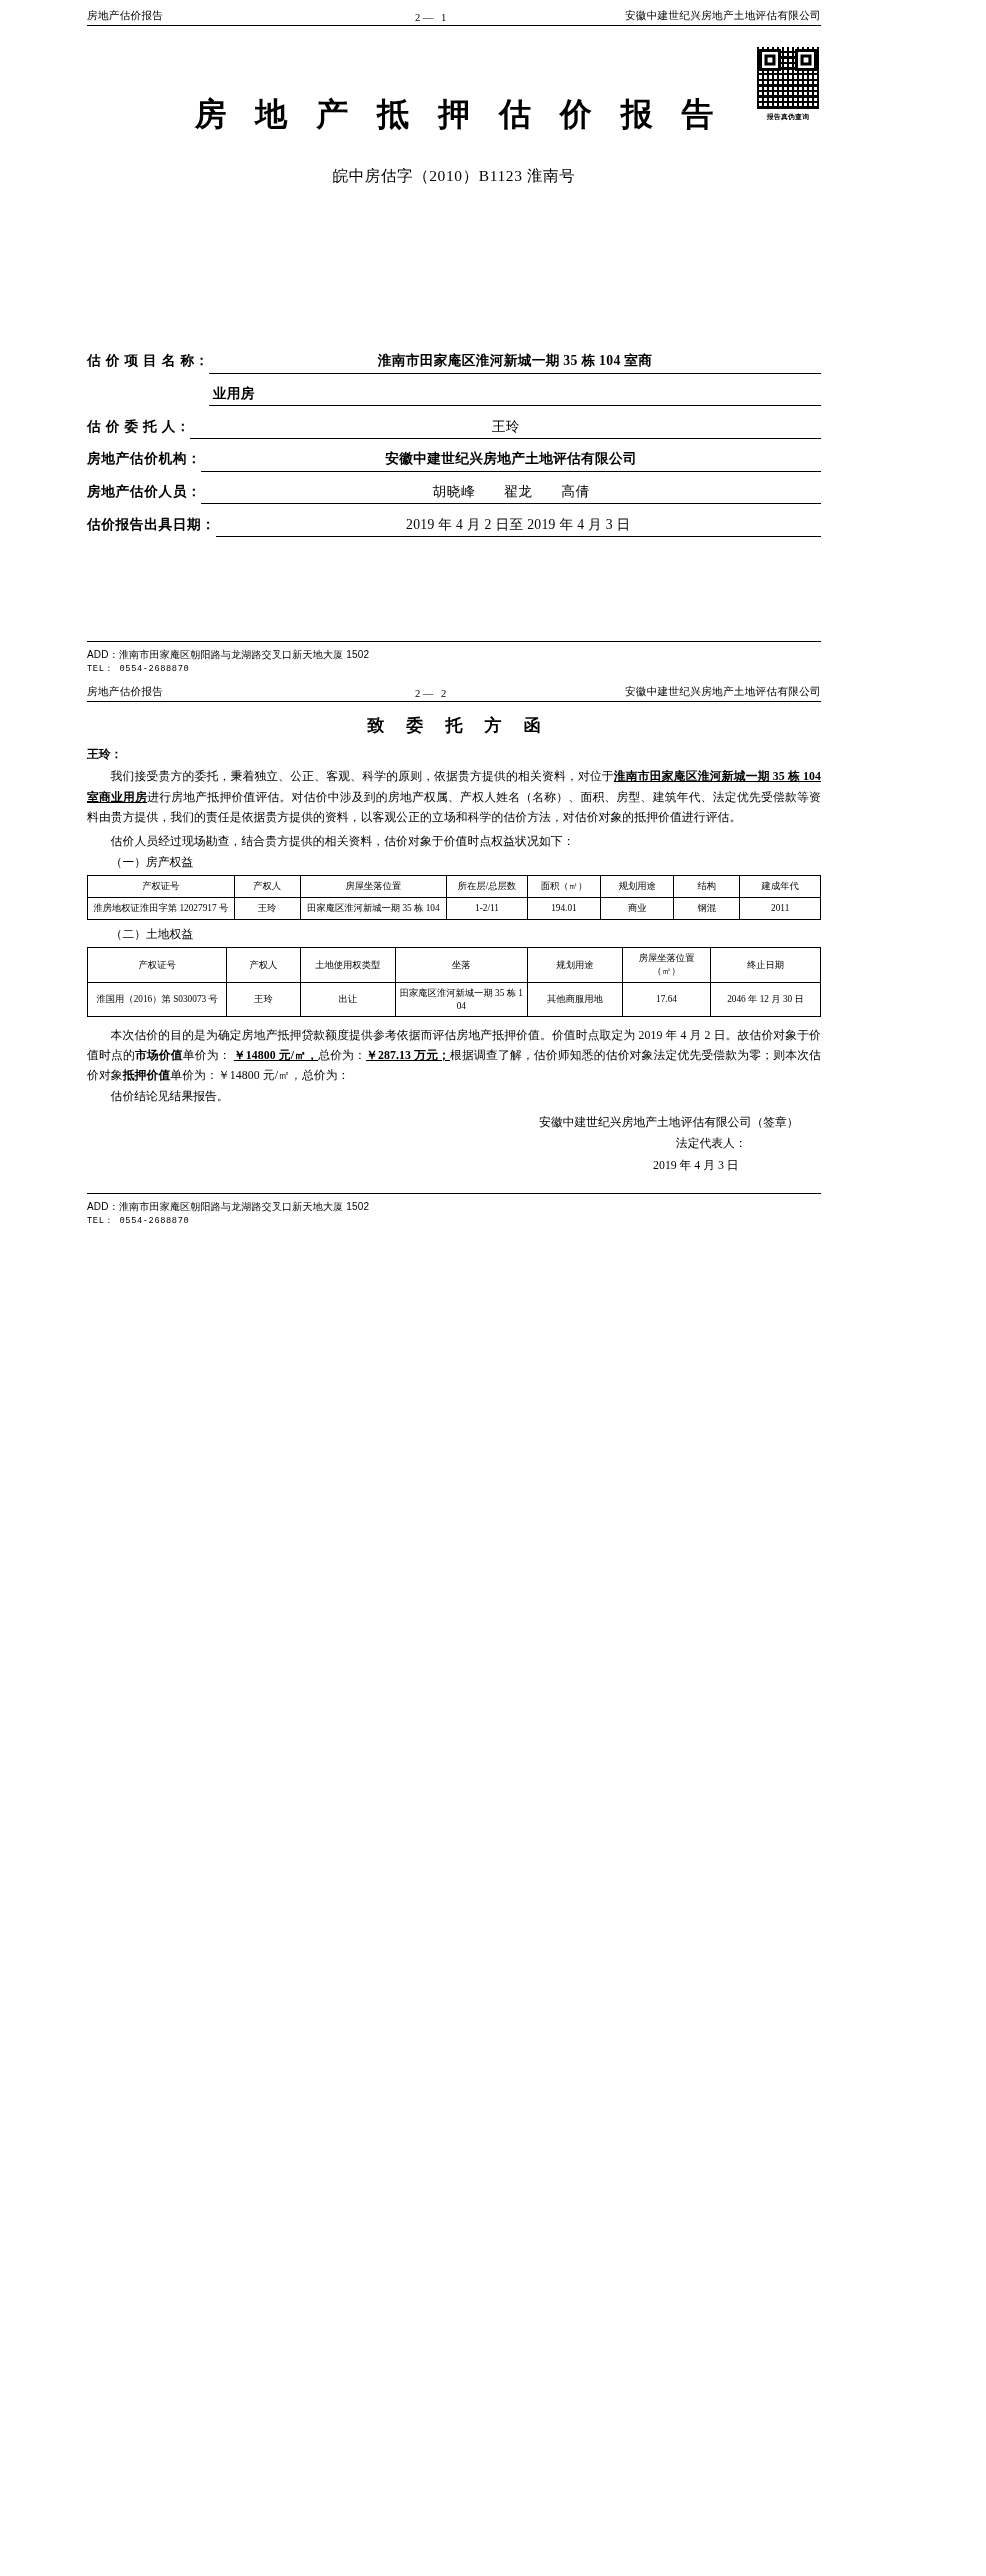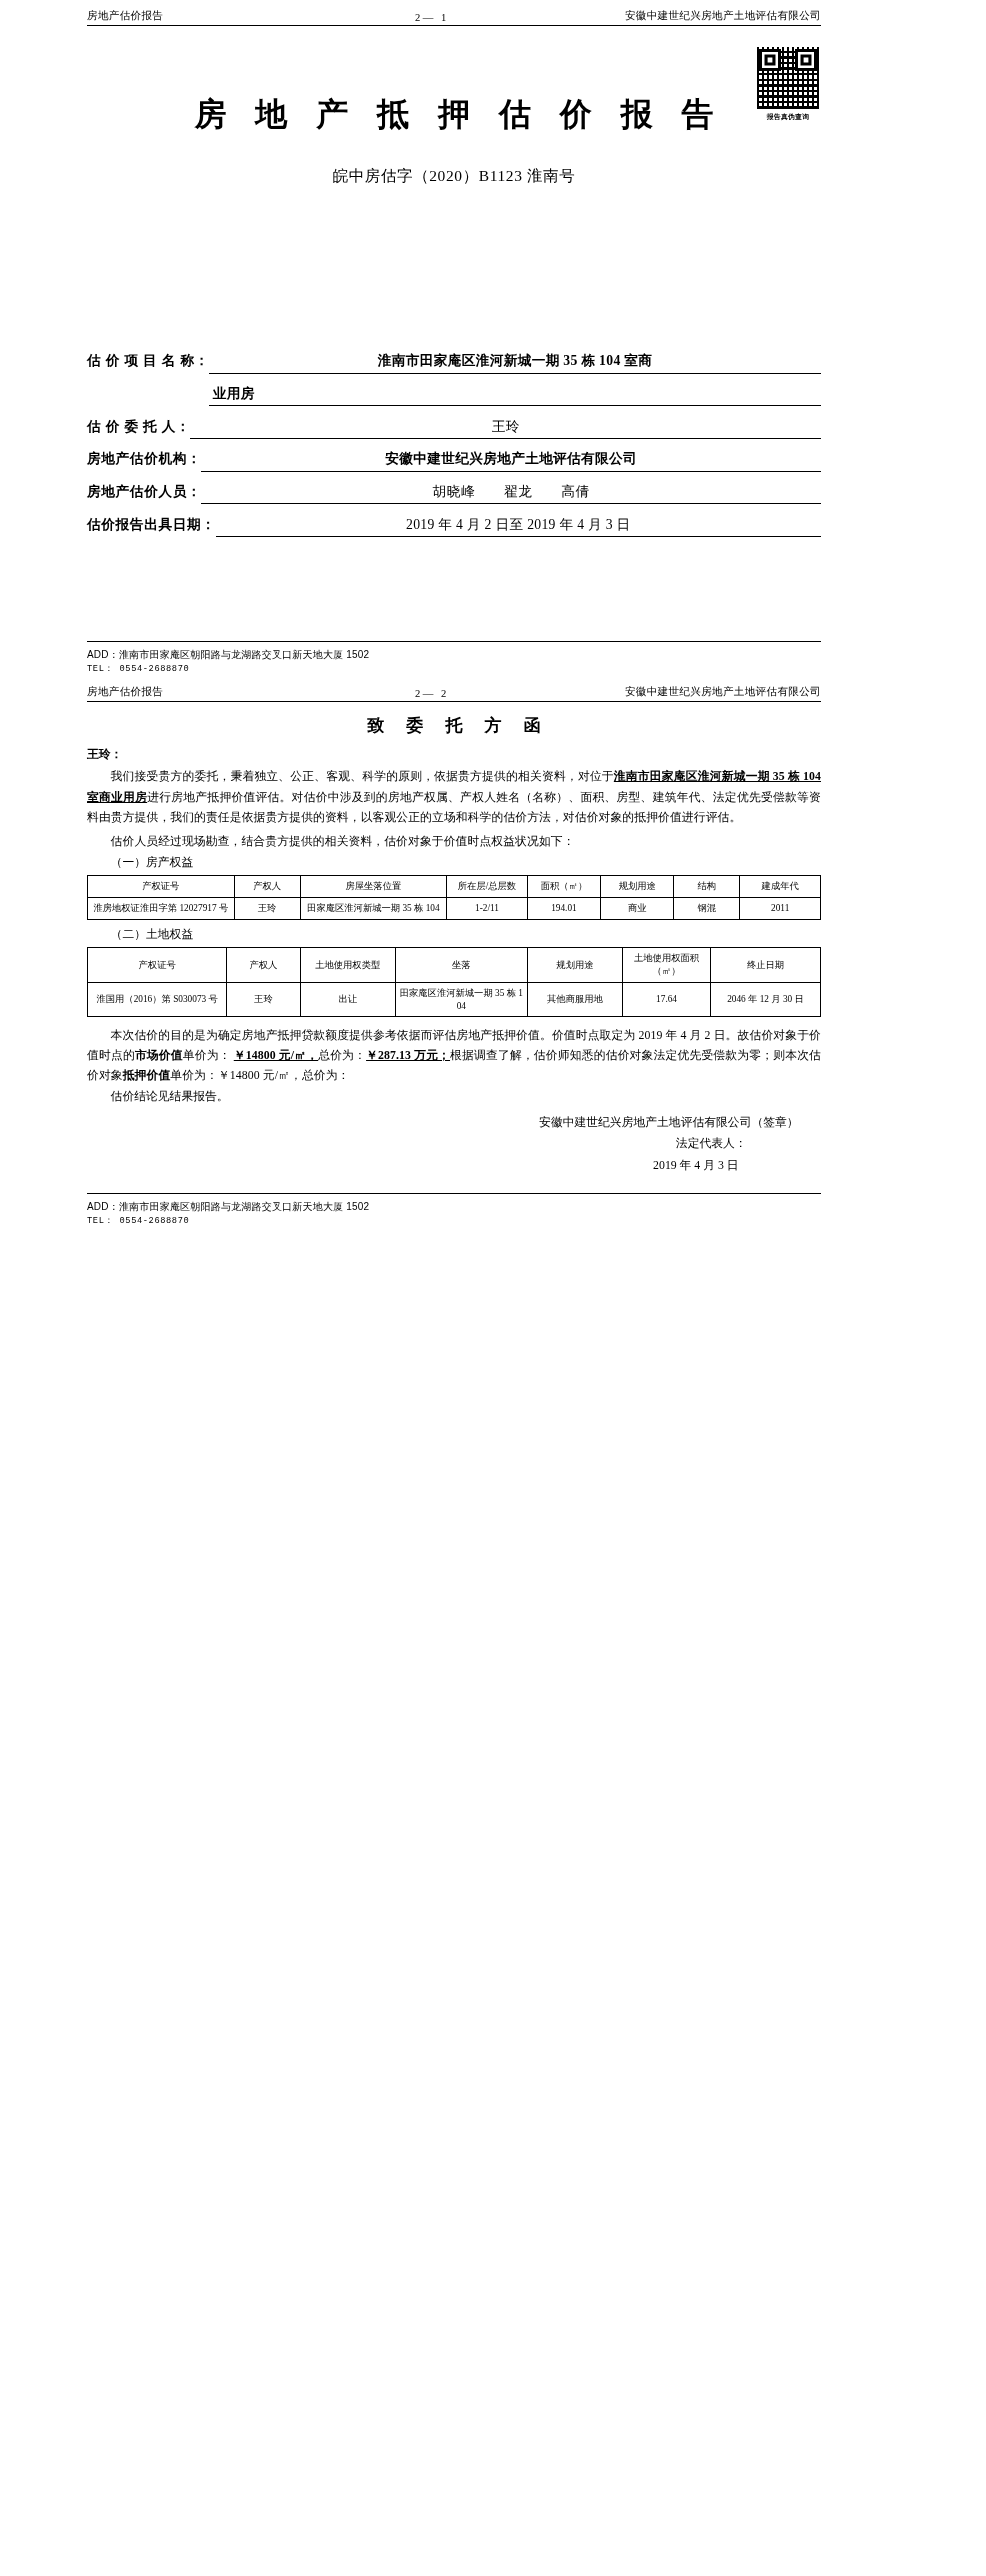--- a/index.html
+++ b/index.html
@@ -217,21 +217,21 @@
       <div class="rh-mid">2— 1</div>
       <div class="rh-right">安徽中建世纪兴房地产土地评估有限公司</div>
     </div>
 
     <div class="qr-wrap">
       <div class="qr"></div>
       <div class="qr-label">报告真伪查询</div>
     </div>
 
     <div class="cover-title">房 地 产 抵 押 估 价 报 告</div>
-    <div class="cover-docno">皖中房估字（2020）B1123 淮南号</div>
+    <div class="cover-docno">皖中房估字（2010）B1123 淮南号</div>
 
     <div class="cover-fields">
 
       <div class="fieldrow">
         <div class="flabel">估 价 项 目 名 称：</div>
         <div class="fvalue bold">淮南市田家庵区淮河新城一期 35 栋 104 室商</div>
       </div>
 
       <div class="fieldrow cont">
         <div class="flabel">估 价 项 目 名 称：</div>
@@ -336,21 +336,21 @@
           <col style="width:12%">
           <col style="width:15%">
       </colgroup>
       <tbody>
           <tr>
         <th>产权证号</th>
         <th>产权人</th>
         <th>土地使用权类型</th>
         <th>坐落</th>
         <th>规划用途</th>
-        <th>土地使用权面积（㎡）</th>
+        <th>房屋坐落位置（㎡）</th>
         <th>终止日期</th>
       </tr>
       <tr>
         <td>淮国用（2016）第 S030073 号</td>
         <td>王玲</td>
         <td>出让</td>
         <td>田家庵区淮河新城一期 35 栋 104</td>
         <td>其他商服用地</td>
         <td>17.64</td>
         <td>2046 年 12 月 30 日</td>

